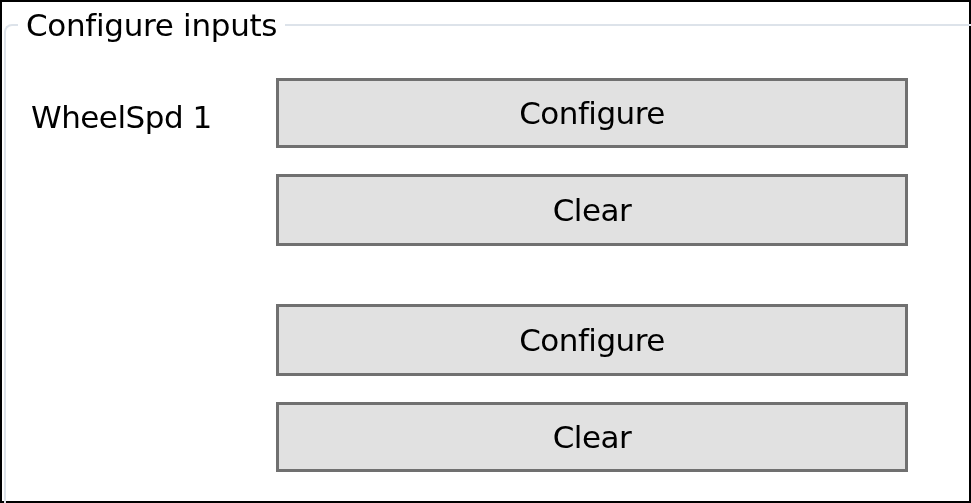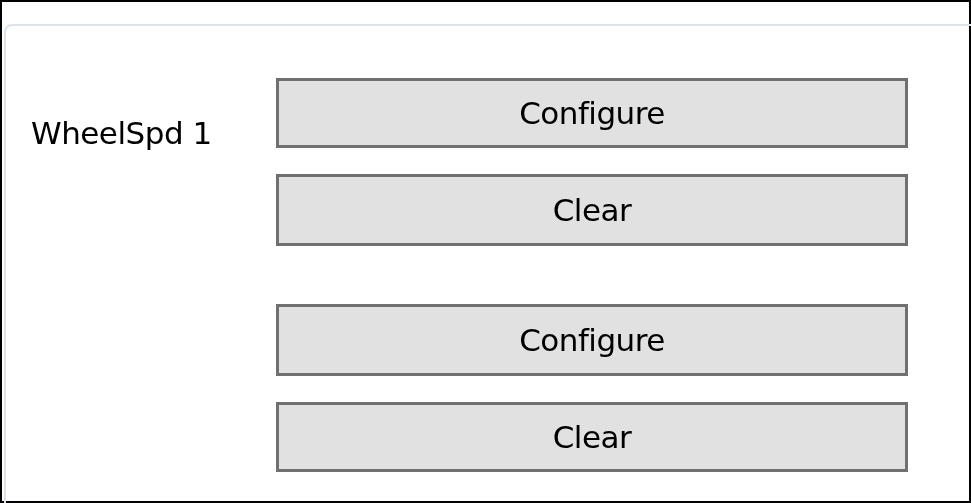--- a/index.html
+++ b/index.html
@@ -64,20 +64,21 @@
       letter-spacing: -0.5px;
       padding: 18px;
       cursor: default;
     }
   </style>
 </head>
 <body>
 
 <div class="frame">
   <div class="groupbox"></div>
+  <div class="group-title">Configure inputs</div>
 
-  <div class="row-label" style="top:95px;margin-top:16px;">WheelSpd 1</div>
+  <div class="row-label" style="top:95px;">WheelSpd 1</div>
   <button class="btn" style="top:76px;height:70px;">Configure</button>
   <button class="btn" style="top:172px;height:72px;">Clear</button>
 
   <button class="btn" style="top:302px;height:72px;">Configure</button>
   <button class="btn" style="top:400px;height:70px;">Clear</button>
 </div>
 
 </body></html>

